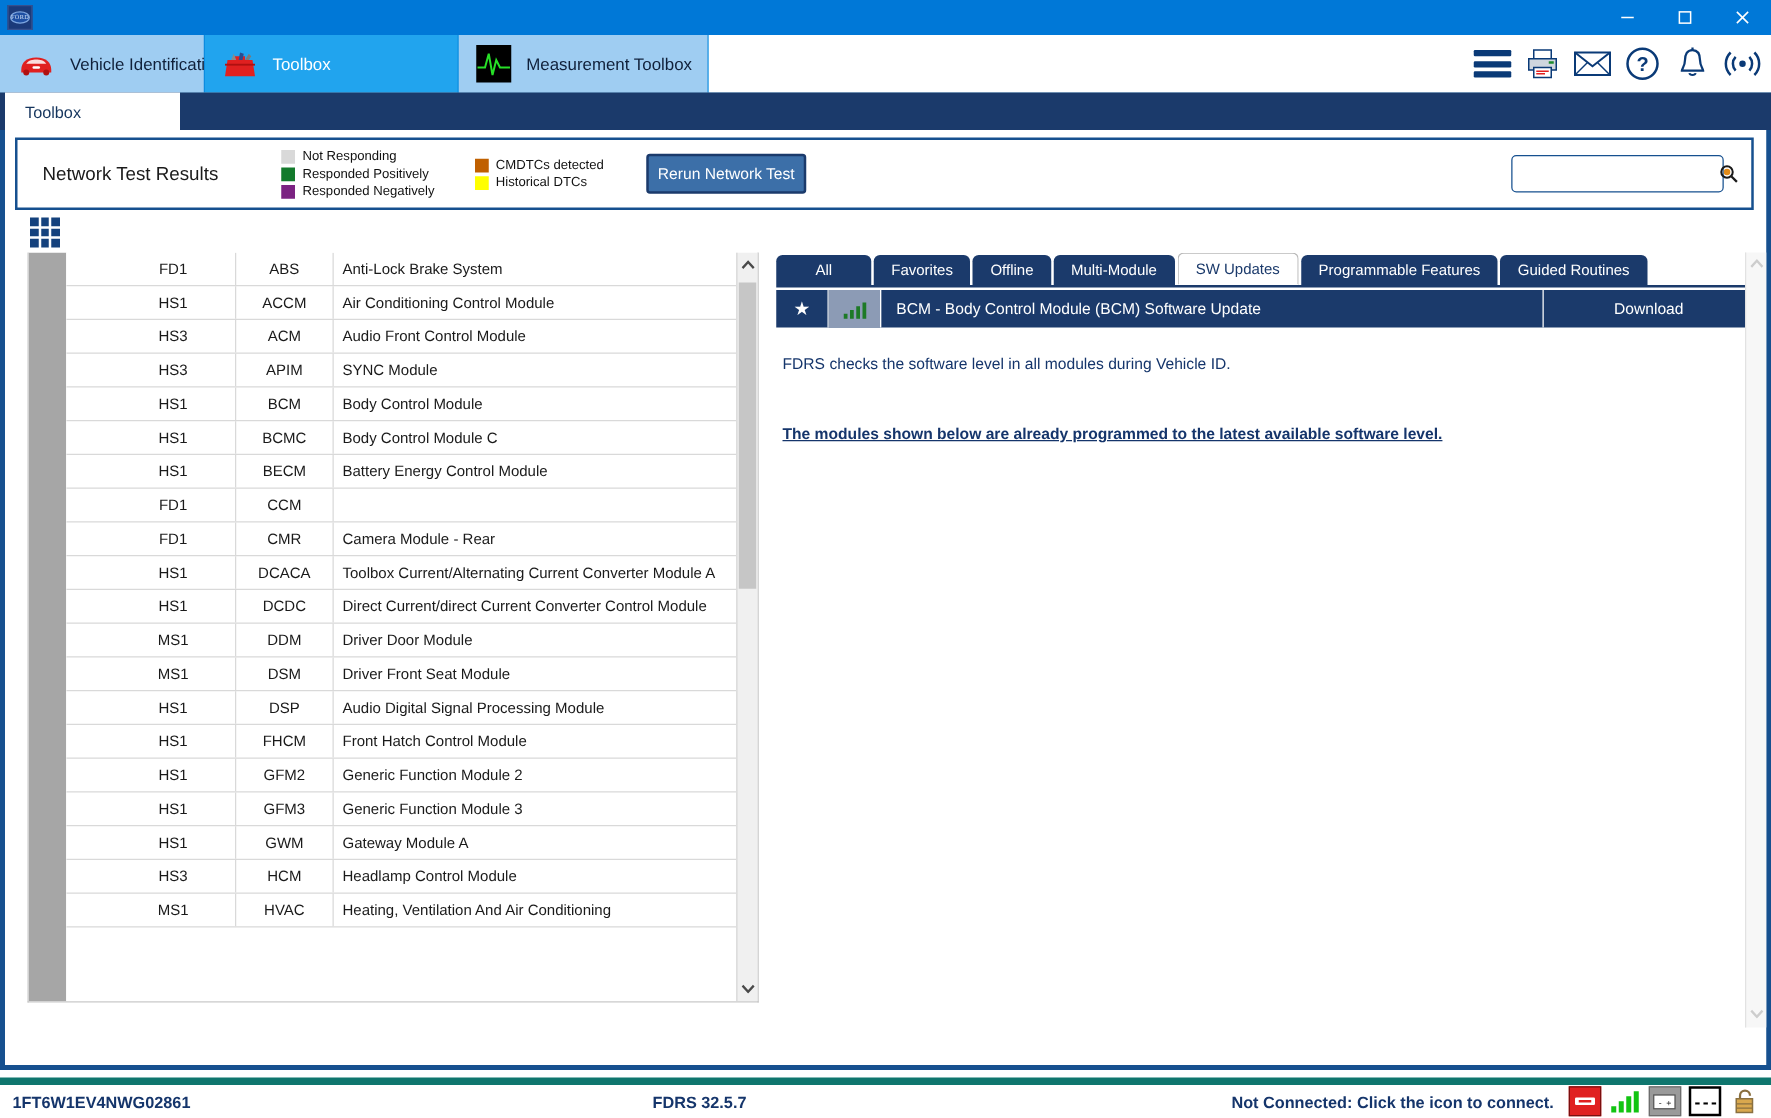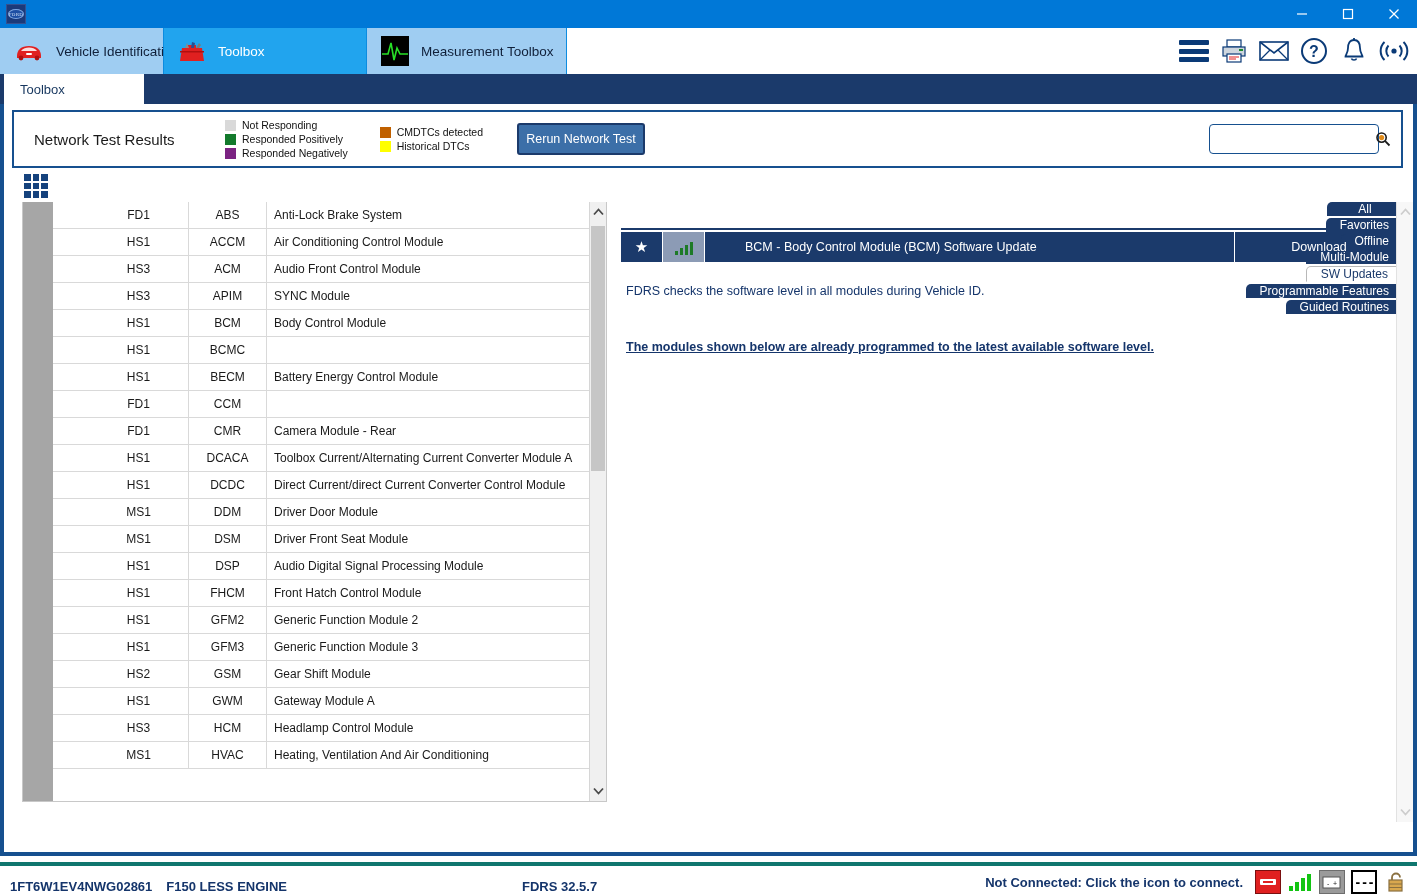--- a/index.html
+++ b/index.html
@@ -212,21 +212,21 @@
   .vscroll .thumb {
     position: absolute; left: 1px; right: 1px;
     background: #c6c6c6; cursor: pointer;
   }
 
   
   .right-panel {
     position: absolute; left: 617px; top: 98px;
     width: 782px; height: 620px;
   }
-  .rtabs { display: flex; align-items: flex-end; height: 26px; gap: 2px; flex-direction: column; }
+  .rtabs { display: flex; align-items: flex-end; height: 26px; gap: 2px; }
   .rtab {
     height: 24px; padding: 0 14px;
     background: #1b3a6b; color: #ffffff;
     font-size: 12px;
     display: flex; align-items: center; justify-content: center;
     border-radius: 5px 5px 0 0;
     cursor: pointer; white-space: nowrap;
   }
   .rtab.active {
     background: #ffffff; color: #1b3a6b; height: 26px;
@@ -250,21 +250,20 @@
     width: 42px; display: flex; align-items: flex-end; justify-content: center;
     background: #8c9bb5; gap: 2px; padding-bottom: 7px;
     border-right: 1px solid #ffffff;
     cursor: pointer;
   }
   .sw-sig i { width: 3px; background: #1d7a26; display: block; }
   .sw-label {
     flex: 1; display: flex; align-items: center; padding-left: 12px;
     font-size: 12.5px;
     border-right: 1px solid #ffffff;
-    margin-left: 28px;
   }
   .sw-dl {
     width: 168px; display: flex; align-items: center; justify-content: center;
     font-size: 12.5px; cursor: pointer;
   }
 
   .rp-text { margin-top: 22px; padding-left: 5px; }
   .rp-line { font-size: 12.5px; color: #15356b; margin-bottom: 16px; }
   .rp-line.bold { font-weight: bold; }
   .rp-link {
@@ -279,22 +278,22 @@
     background: #f7f7f7; border-left: 1px solid #e2e2e2;
     display: flex; flex-direction: column; justify-content: space-between;
     align-items: center; padding: 4px 0;
   }
   .rscroll .arrow { color: #cdcdcd; font-size: 11px; }
 
   
   .statusbar {
     position: absolute; left: 0; top: 862px; width: 1417px; height: 32px;
     background: #ffffff;
-    border-top: 4px solid #0f766e;
-    display: flex; align-items: flex-end;
+    border-top: 6px solid #0f766e;
+    display: flex; align-items: center;
   }
   .sb-vin {
     margin-left: 10px; font-size: 13px; font-weight: bold; color: #15356b;
   }
   .sb-model { margin-left: 14px; font-size: 13px; font-weight: bold; color: #15356b; margin-top: 36px; }
   .sb-ver { margin-left: 235px; font-size: 13px; font-weight: bold; color: #15356b; }
   .sb-right { margin-left: auto; display: flex; align-items: center; gap: 6px; padding-right: 8px; }
   .sb-msg { font-size: 13px; font-weight: bold; color: #15356b; margin-right: 6px; }
   .sb-ico { width: 26px; height: 24px; display: flex; align-items: center; justify-content: center; }
   .sb-vci { background: #e02020; border: 1px solid #7a0f0f; }
@@ -512,20 +511,21 @@
               <div class="td c-desc">SYNC Module</div>
             </div>
             <div class="trow">
               <div class="td c-net">HS1</div>
               <div class="td c-ecu">BCM</div>
               <div class="td c-desc">Body Control Module</div>
             </div>
             <div class="trow">
               <div class="td c-net">HS1</div>
               <div class="td c-ecu">BCMC</div>
+              <div class="td c-desc">Body Control Module C</div>
             </div>
             <div class="trow">
               <div class="td c-net">HS1</div>
               <div class="td c-ecu">BECM</div>
               <div class="td c-desc">Battery Energy Control Module</div>
             </div>
             <div class="trow">
               <div class="td c-net">FD1</div>
               <div class="td c-ecu">CCM</div>
             </div>
@@ -566,25 +566,20 @@
             </div>
             <div class="trow">
               <div class="td c-net">HS1</div>
               <div class="td c-ecu">GFM2</div>
               <div class="td c-desc">Generic Function Module 2</div>
             </div>
             <div class="trow">
               <div class="td c-net">HS1</div>
               <div class="td c-ecu">GFM3</div>
               <div class="td c-desc">Generic Function Module 3</div>
-            </div>
-            <div class="trow">
-              <div class="td c-net">HS2</div>
-              <div class="td c-ecu">GSM</div>
-              <div class="td c-desc">Gear Shift Module</div>
             </div>
             <div class="trow">
               <div class="td c-net">HS1</div>
               <div class="td c-ecu">GWM</div>
               <div class="td c-desc">Gateway Module A</div>
             </div>
             <div class="trow">
               <div class="td c-net">HS3</div>
               <div class="td c-ecu">HCM</div>
               <div class="td c-desc">Headlamp Control Module</div>

